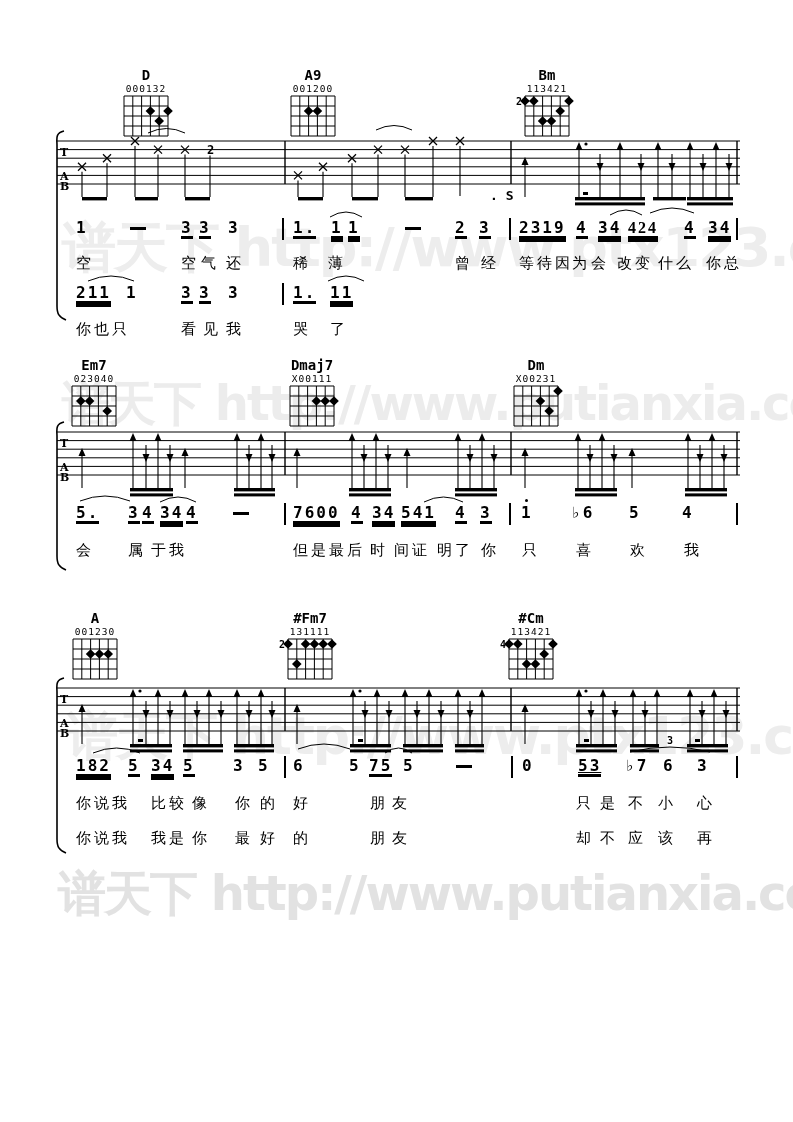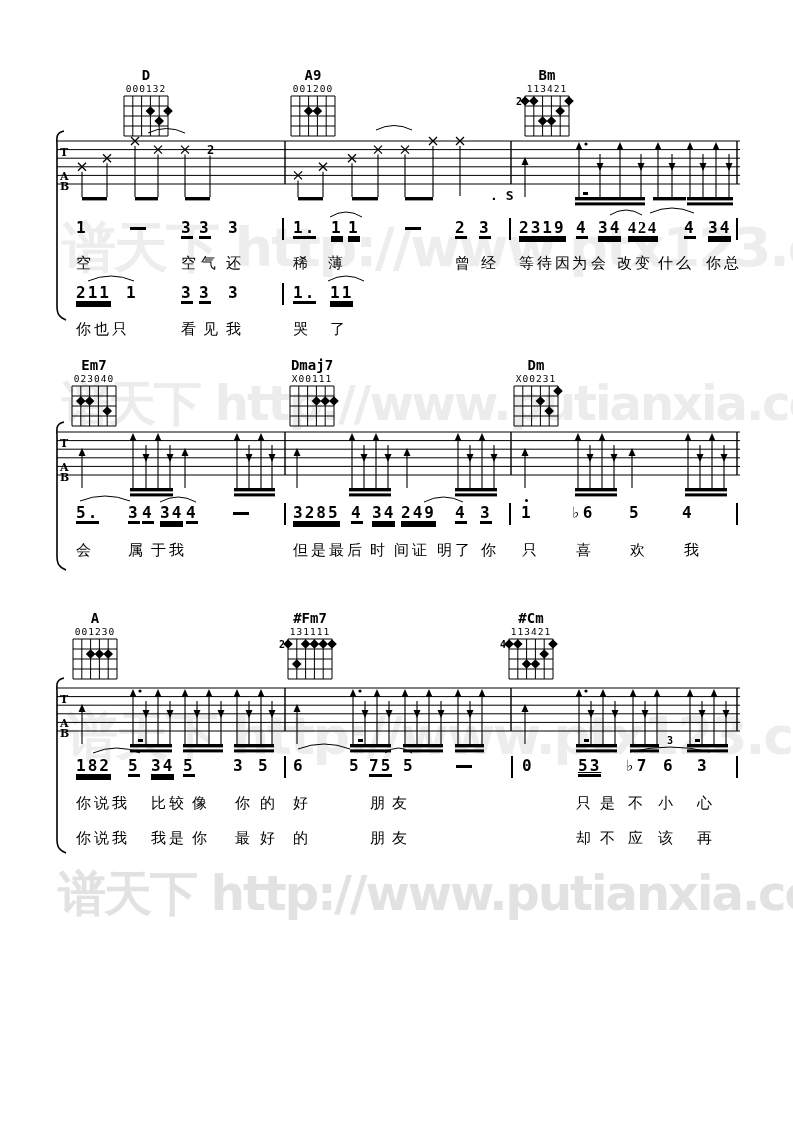--- a/index.html
+++ b/index.html
@@ -542,24 +542,24 @@
       <span class="lyr" style="left: 226px; top: 322px;">我</span>
       <span class="lyr" style="left: 293px; top: 322px;">哭</span>
       <span class="lyr" style="left: 330px; top: 322px;">了</span>
       <span class="num u1" style="left: 76px; top: 505px;">5.</span>
       <span class="num u1" style="left: 128px; top: 505px;">3</span>
       <span class="num u1" style="left: 142px; top: 505px;">4</span>
       <span class="num u2" style="left: 160px; top: 505px;">34</span>
       <span class="num u1" style="left: 186px; top: 505px;">4</span>
       <span class="dash" style="left: 233px; top: 512px;"></span>
       <span class="bar" style="left: 284px; top: 503px;"></span>
-      <span class="num u2" style="left: 293px; top: 505px;">3285</span>
+      <span class="num u2" style="left: 293px; top: 505px;">7600</span>
       <span class="num u1" style="left: 351px; top: 505px;">4</span>
       <span class="num u2" style="left: 372px; top: 505px;">34</span>
-      <span class="num u2" style="left: 401px; top: 505px;">249</span>
+      <span class="num u2" style="left: 401px; top: 505px;">541</span>
       <span class="num u1" style="left: 455px; top: 505px;">4</span>
       <span class="num u1" style="left: 480px; top: 505px;">3</span>
       <span class="bar" style="left: 509px; top: 503px;"></span>
       <span class="num" style="left: 521px; top: 505px;">1</span>
       <span class="dotab" style="left: 525px; top: 499px;"></span>
       <span class="num" style="left: 571px; top: 505px;">♭6</span>
       <span class="num" style="left: 629px; top: 505px;">5</span>
       <span class="num" style="left: 682px; top: 505px;">4</span>
       <span class="bar" style="left: 736px; top: 503px;"></span>
       <span class="lyr" style="left: 76px; top: 543px;">会</span>

